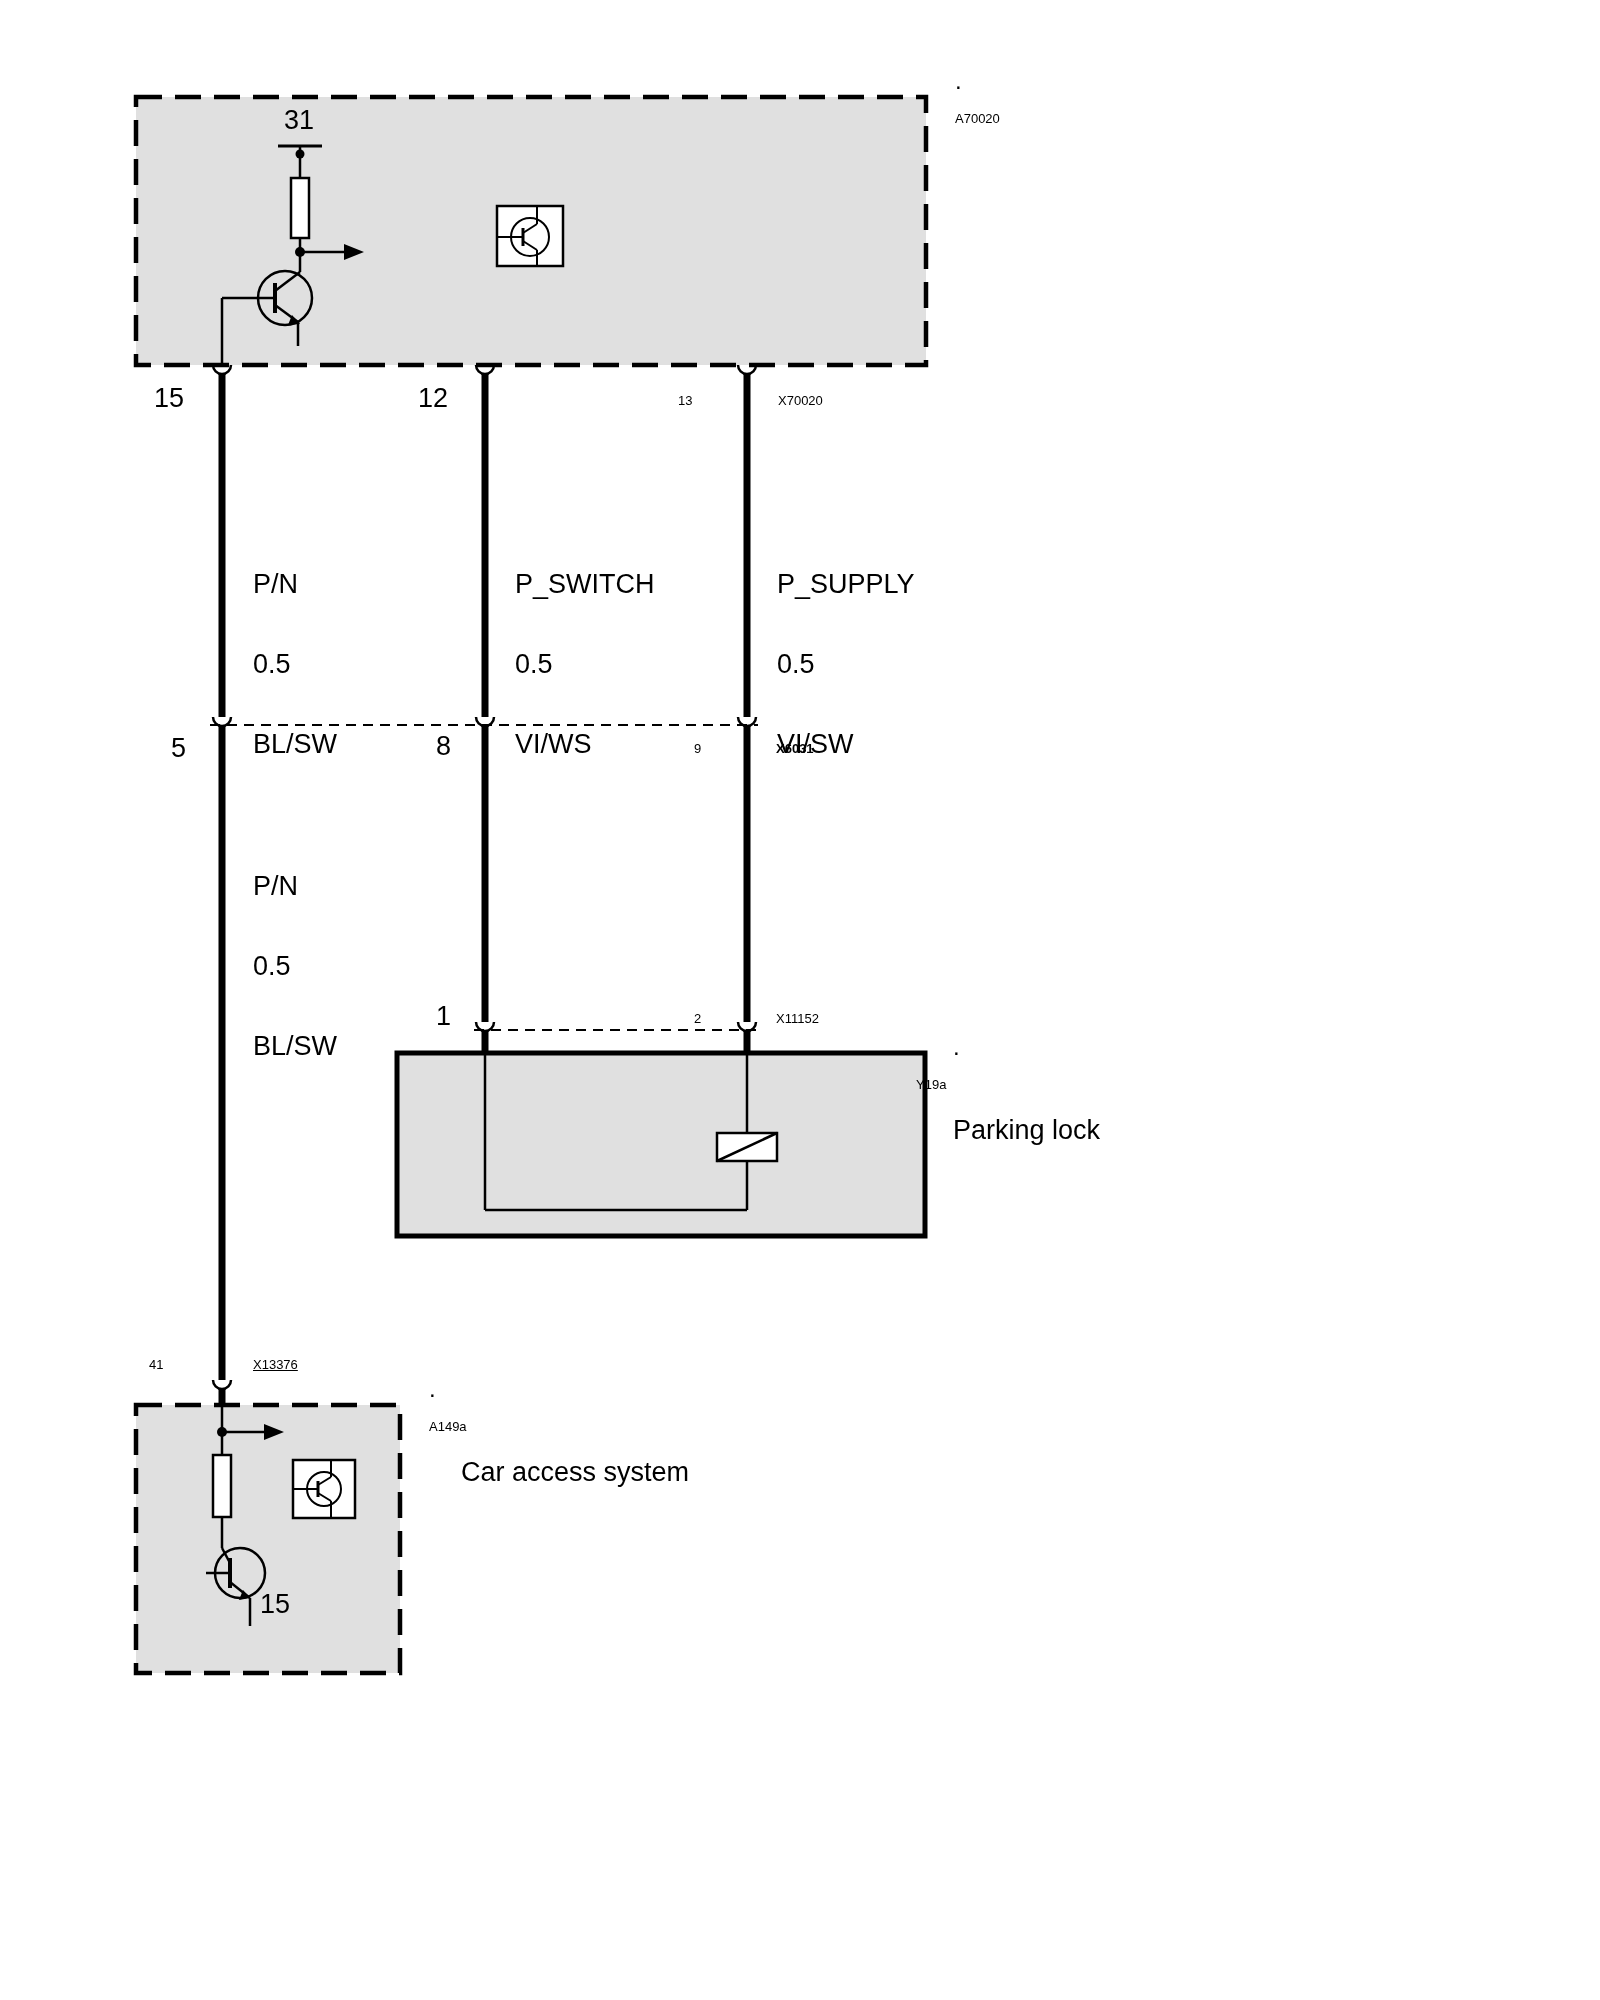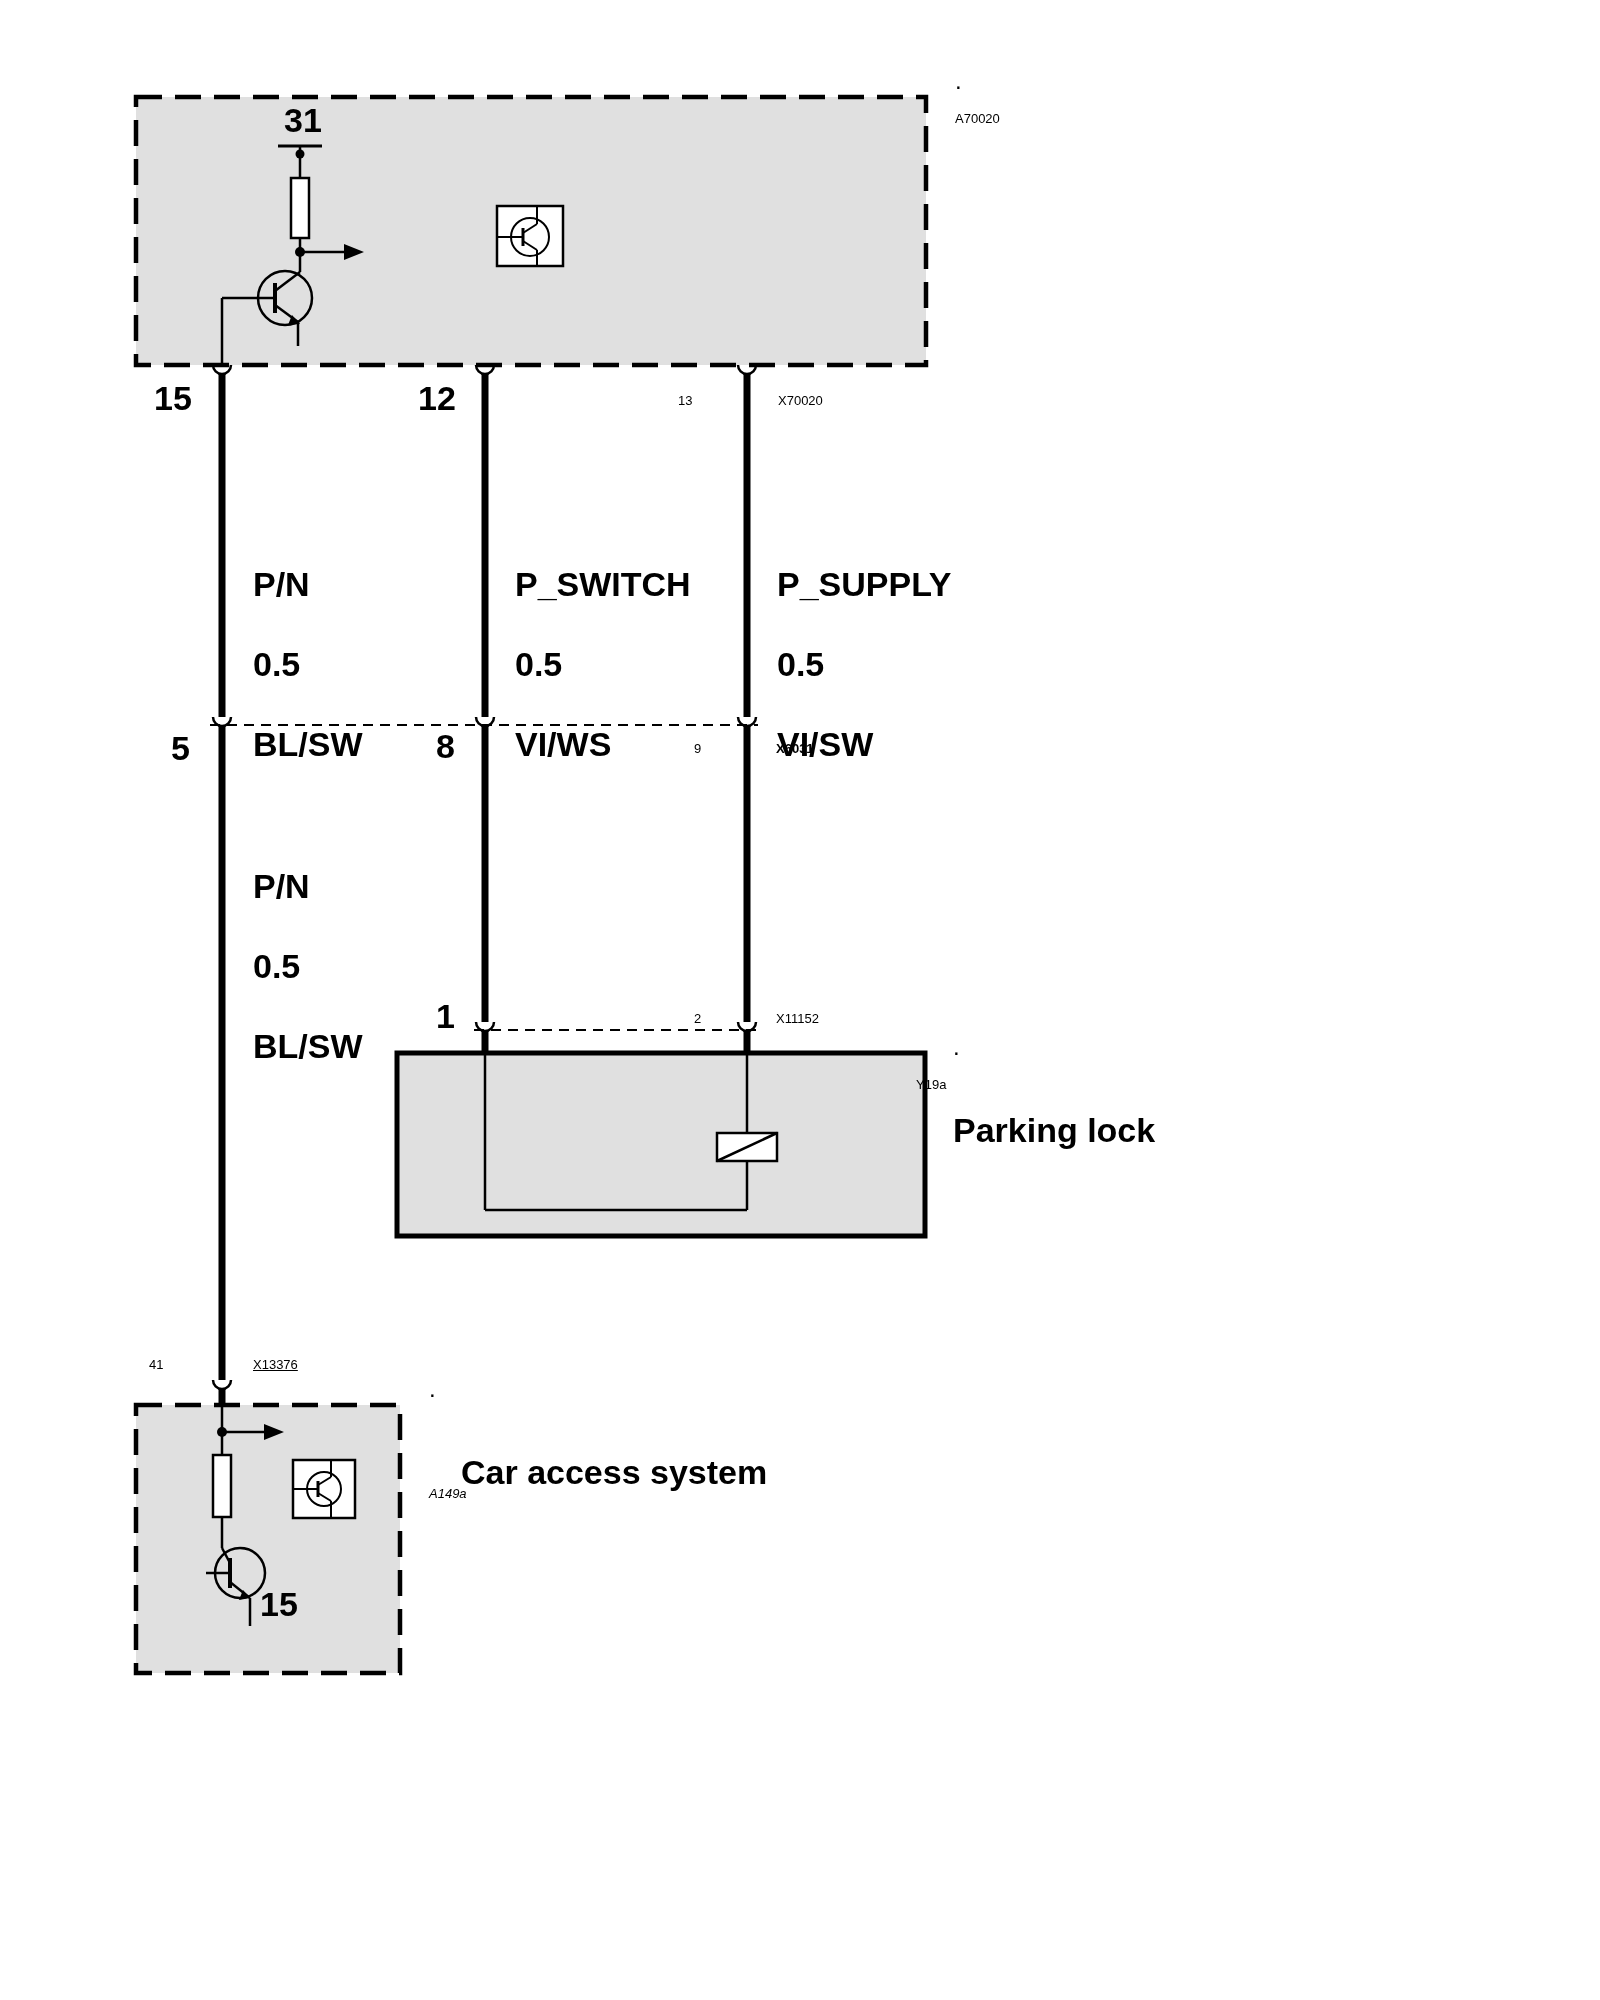--- a/index.html
+++ b/index.html
@@ -2,21 +2,21 @@
 <html style="--bg: #ffffff; --box-fill: #e0e0e0; --line: #000000;"><head>
 <meta charset="utf-8">
 <style>
   html,body{margin:0;padding:0;background:#fff;}
   #canvas{
     position:relative;width:1600px;height:2000px;background:var(--bg,#ffffff);
     font-family:"Liberation Sans",sans-serif;color:#000;overflow:hidden;
   }
   #schematic{position:absolute;left:0;top:0;}
   .lbl{position:absolute;white-space:pre-line;}
-  .big{font-size:34px;line-height:40px;font-weight:bold;}
+  .big{font-size:27px;line-height:40px;}
   .small{font-size:13px;line-height:22px;}
   .dot{font-size:24px;line-height:18px;}
   .module-box{fill:var(--box-fill,#e0e0e0);stroke:#000;}
   .sym{fill:#ffffff;stroke:#000;}
   .ln{stroke:#000;fill:none;}
 </style>
 </head>
 <body>
 
 <div id="canvas">
@@ -190,18 +190,18 @@
   <span class="lbl small" style="left:776px;top:1008px;">X11152</span>
 
   <span class="lbl dot" style="left:953px;top:1038px;">.</span>
   <span class="lbl small" style="left:916px;top:1074px;">Y19a</span>
   <span class="lbl big" style="left:953px;top:1110px;">Parking lock</span>
 
   <span class="lbl small" style="left:149px;top:1354px;">41</span>
   <span class="lbl small" style="left:253px;top:1354px;text-decoration:underline;">X13376</span>
 
   <span class="lbl dot" style="left:429px;top:1380px;">.</span>
-  <span class="lbl small" style="left:429px;top:1483px;font-style:italic;">A149a</span>
+  <span class="lbl small" style="left:429px;top:1416px;">A149a</span>
   <span class="lbl big" style="left:429px;top:1452px;margin-left:32px;">Car access system</span>
 
   <span class="lbl big" style="left:260px;top:1584px;">15</span>
 
 </div>
 
 </body></html>

